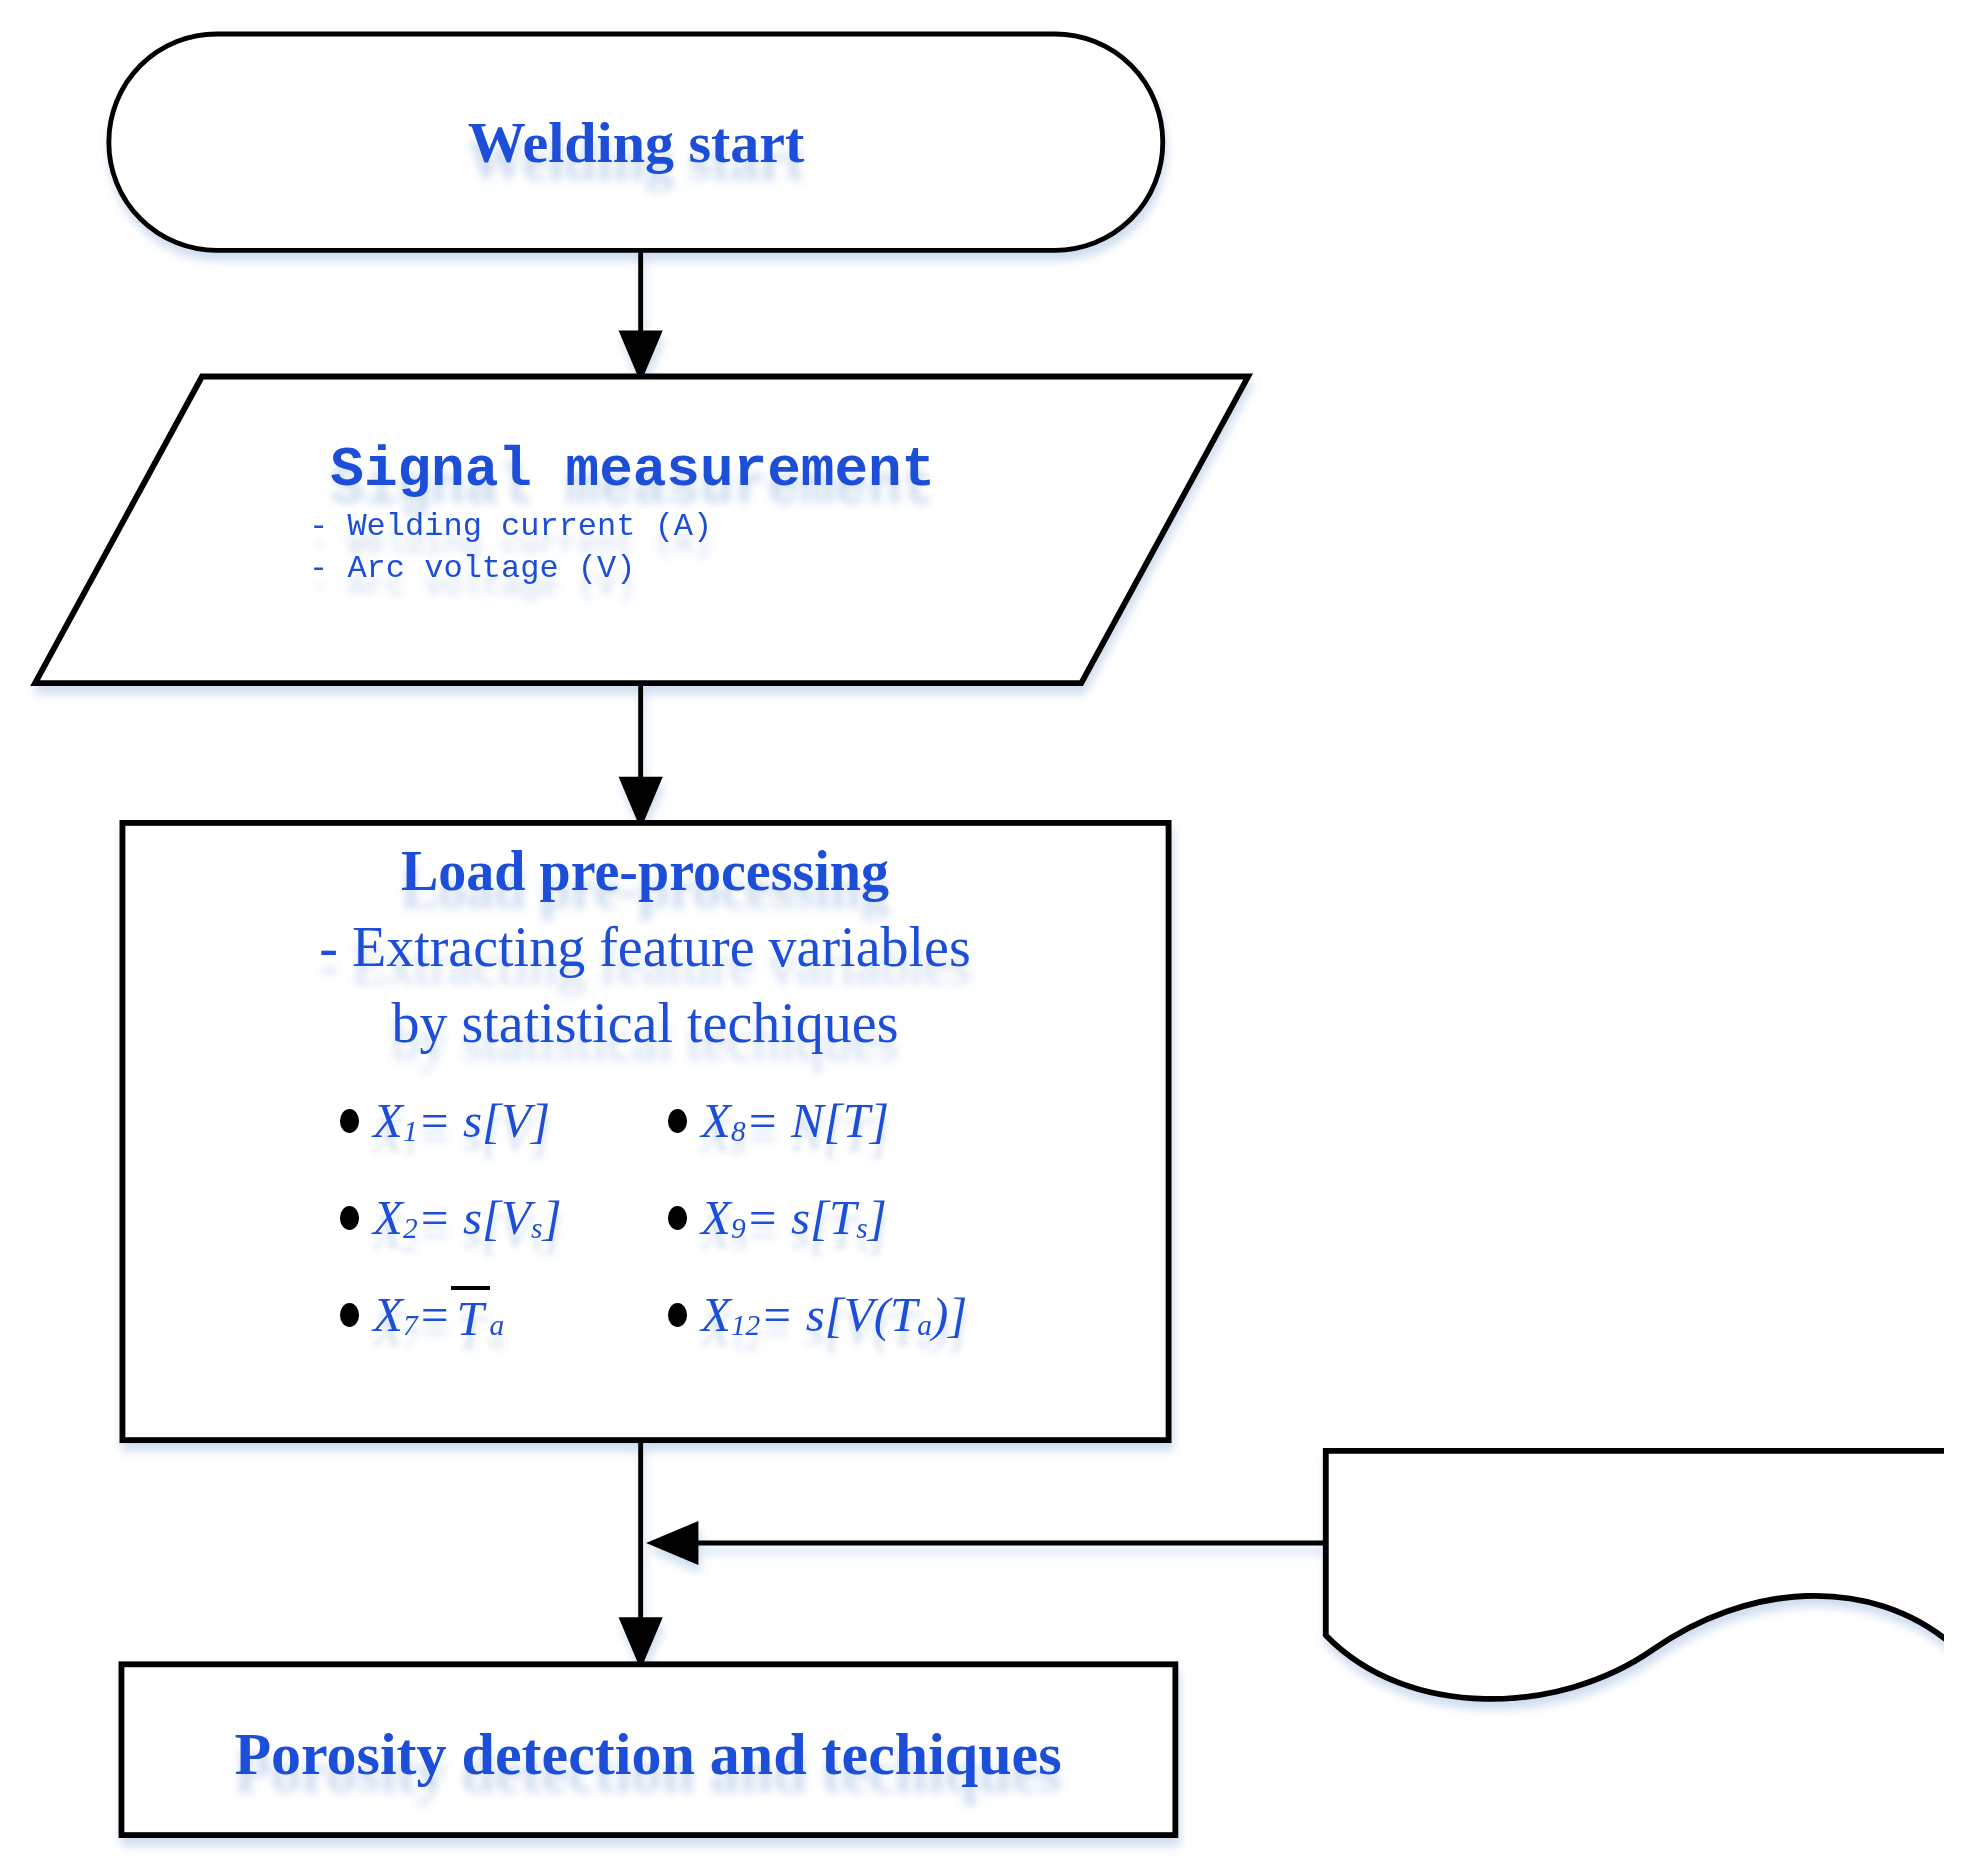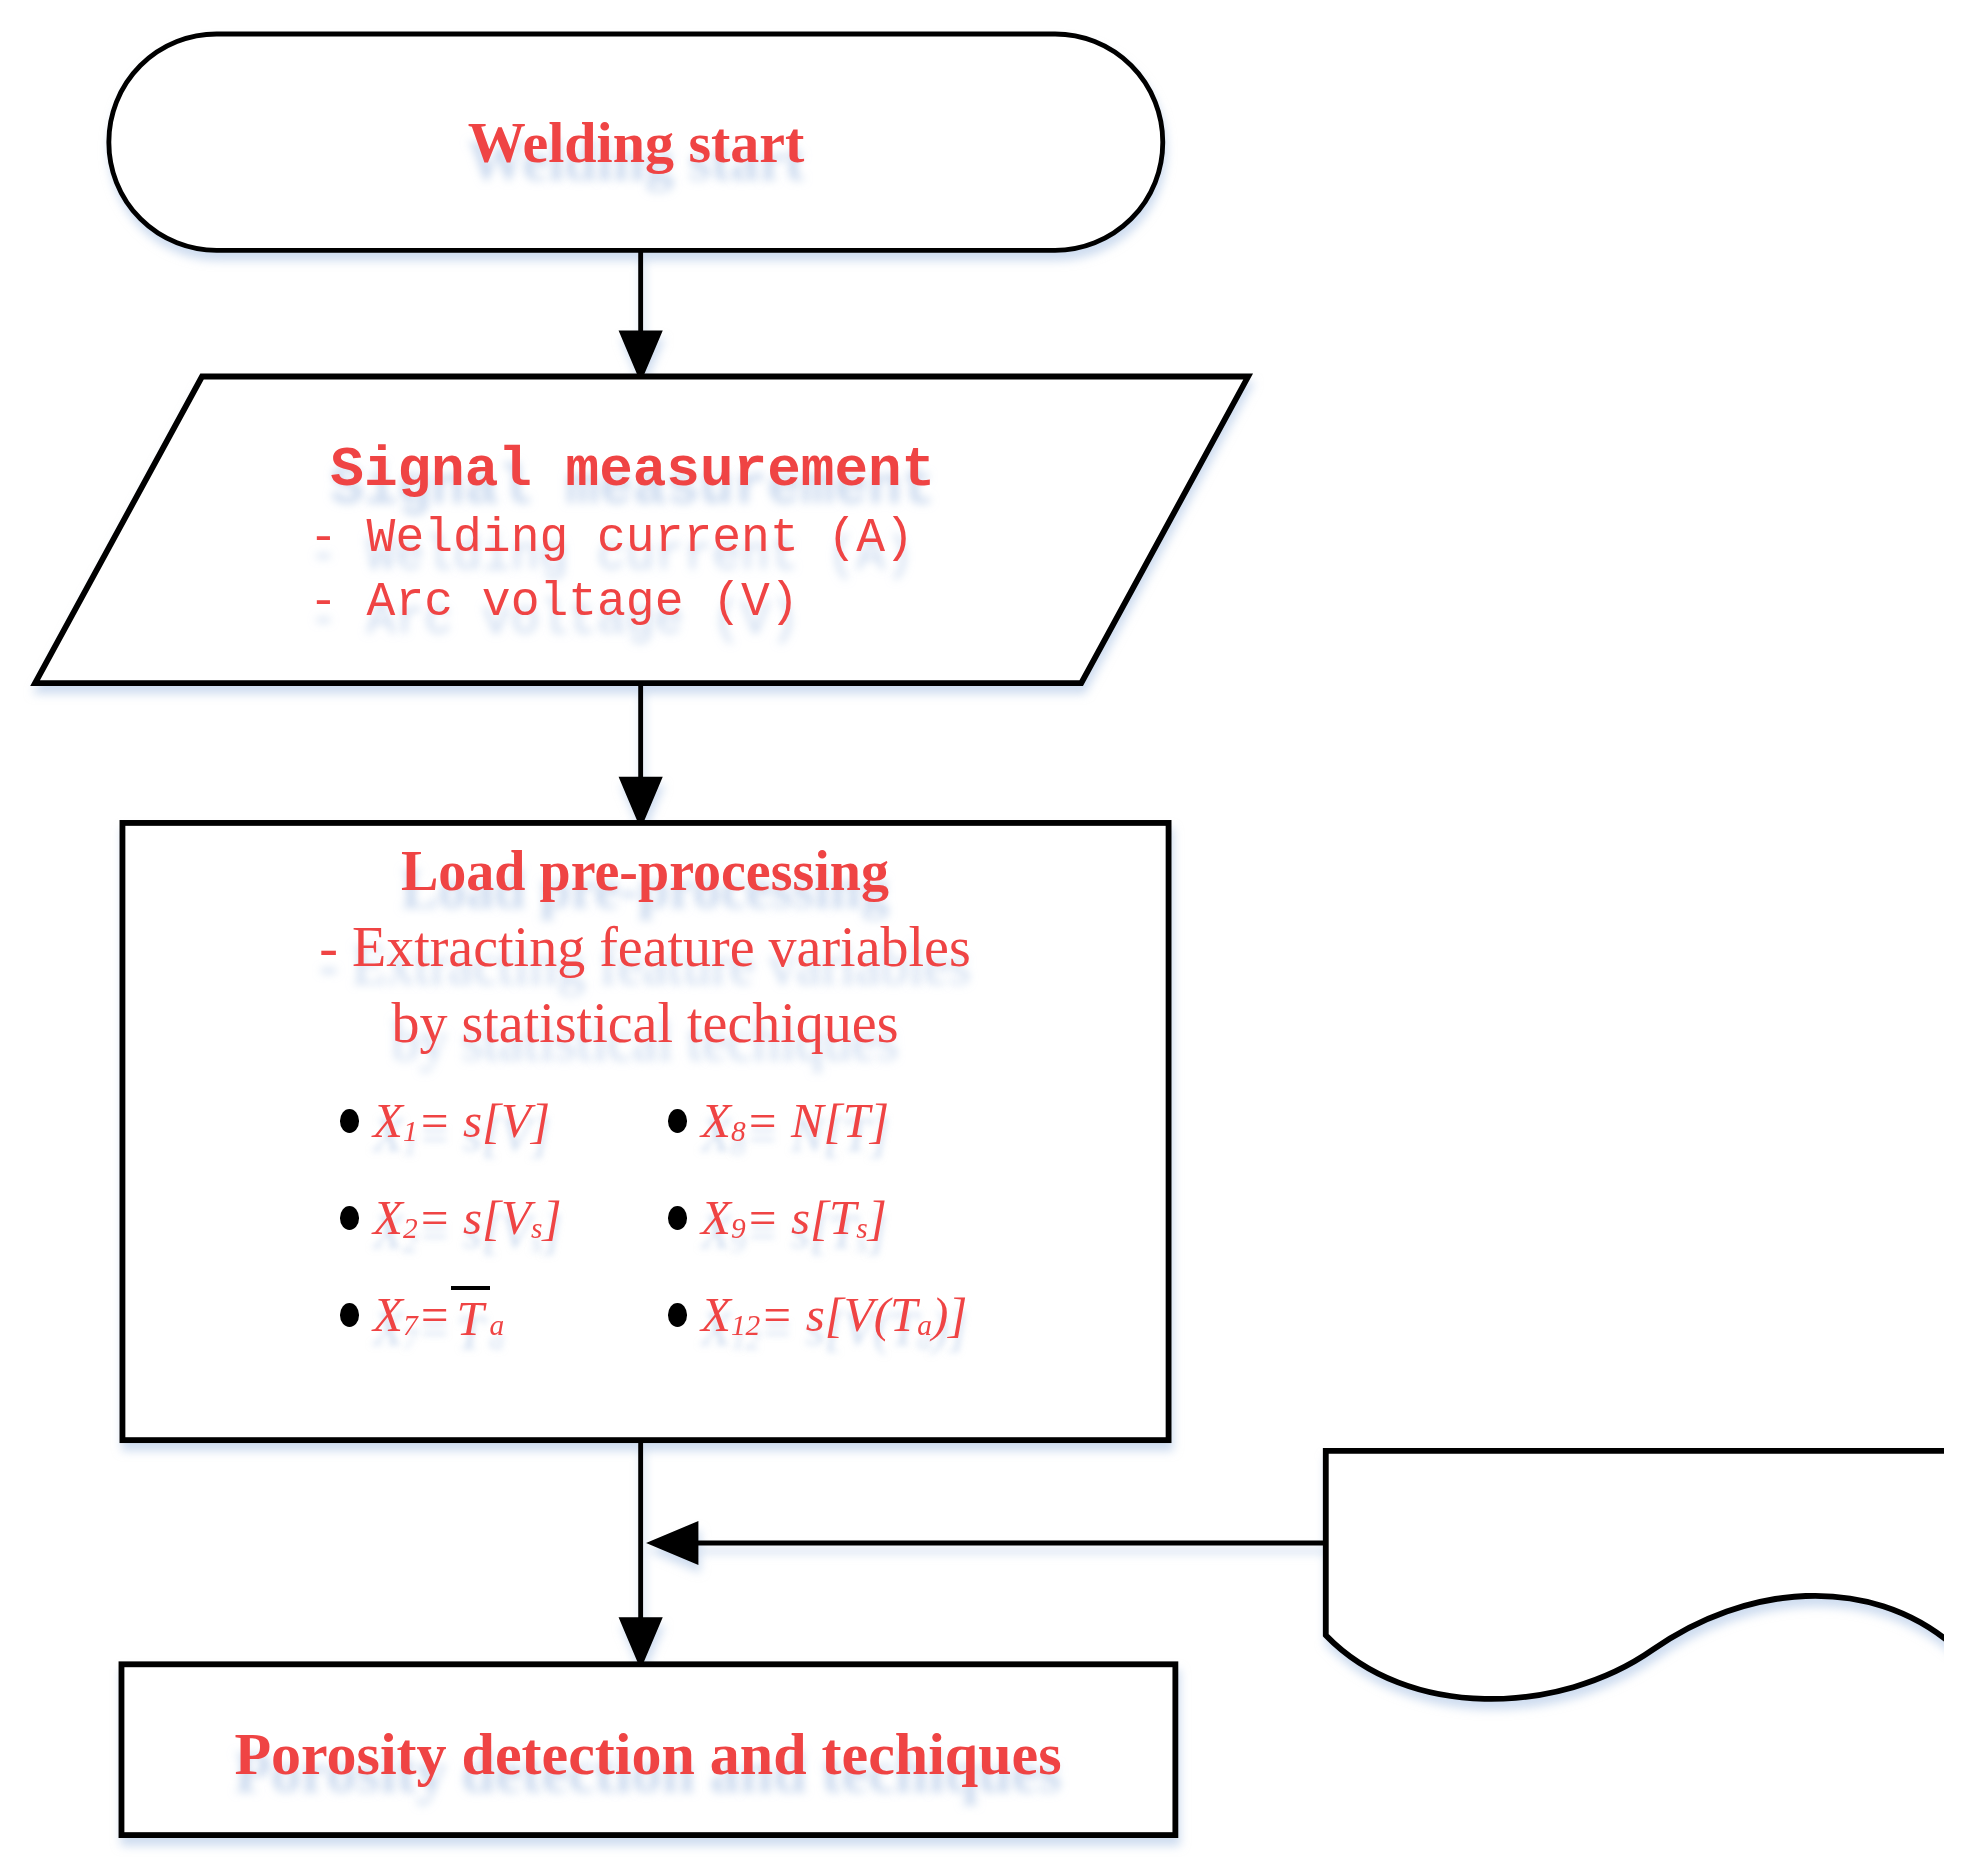--- a/index.html
+++ b/index.html
@@ -1,42 +1,42 @@
 <!DOCTYPE html>
 <html><head>
 <meta charset="utf-8">
 <style>
   html,body { margin:0; padding:0; background:#ffffff; }
   .canvas {
     position:relative;
     width:1944px; height:1871px;
     background:#ffffff;
     font-family:"Liberation Serif", serif;
-    color:#ef4444;
+    color:#1d4ed8;
     overflow:hidden;
   }
   .canvas svg {
     position:absolute; left:0; top:0; z-index:1;
     filter: drop-shadow(2.9px 8.7px 4.9px rgba(168,193,228,0.55));
   }
   .txt {
     position:absolute; z-index:2;
     text-shadow: 0 17.5px 8.7px rgba(168,193,228,0.60);
     white-space:nowrap;
   }
   .bold { font-weight:bold; }
   .center { text-align:center; }
 
   
   .lbl-start { left:109px; top:109px; width:1054px; font-size:58px; }
 
   
   .sig-block { left:309px; top:435px;font-family:Liberation Mono, monospace; }
   .sig-title { font-size:56px; font-weight:bold; line-height:1.26; }
-  .sig-item  { font-size:48px; line-height:1.34; }
+  .sig-item  { font-size:32px; line-height:1.34; }
 
   
   .prep-head { left:122px; top:833px; width:1046px; }
   .prep-head .t1 { font-size:56px; font-weight:bold; line-height:76px; }
   .prep-head .t2 { font-size:56px; line-height:76px; }
 
   .formula-col { position:absolute; z-index:2; }
   .col-left  { left:340px; top:1072px; }
   .col-right { left:668px; top:1072px; }
   .formula-row {

